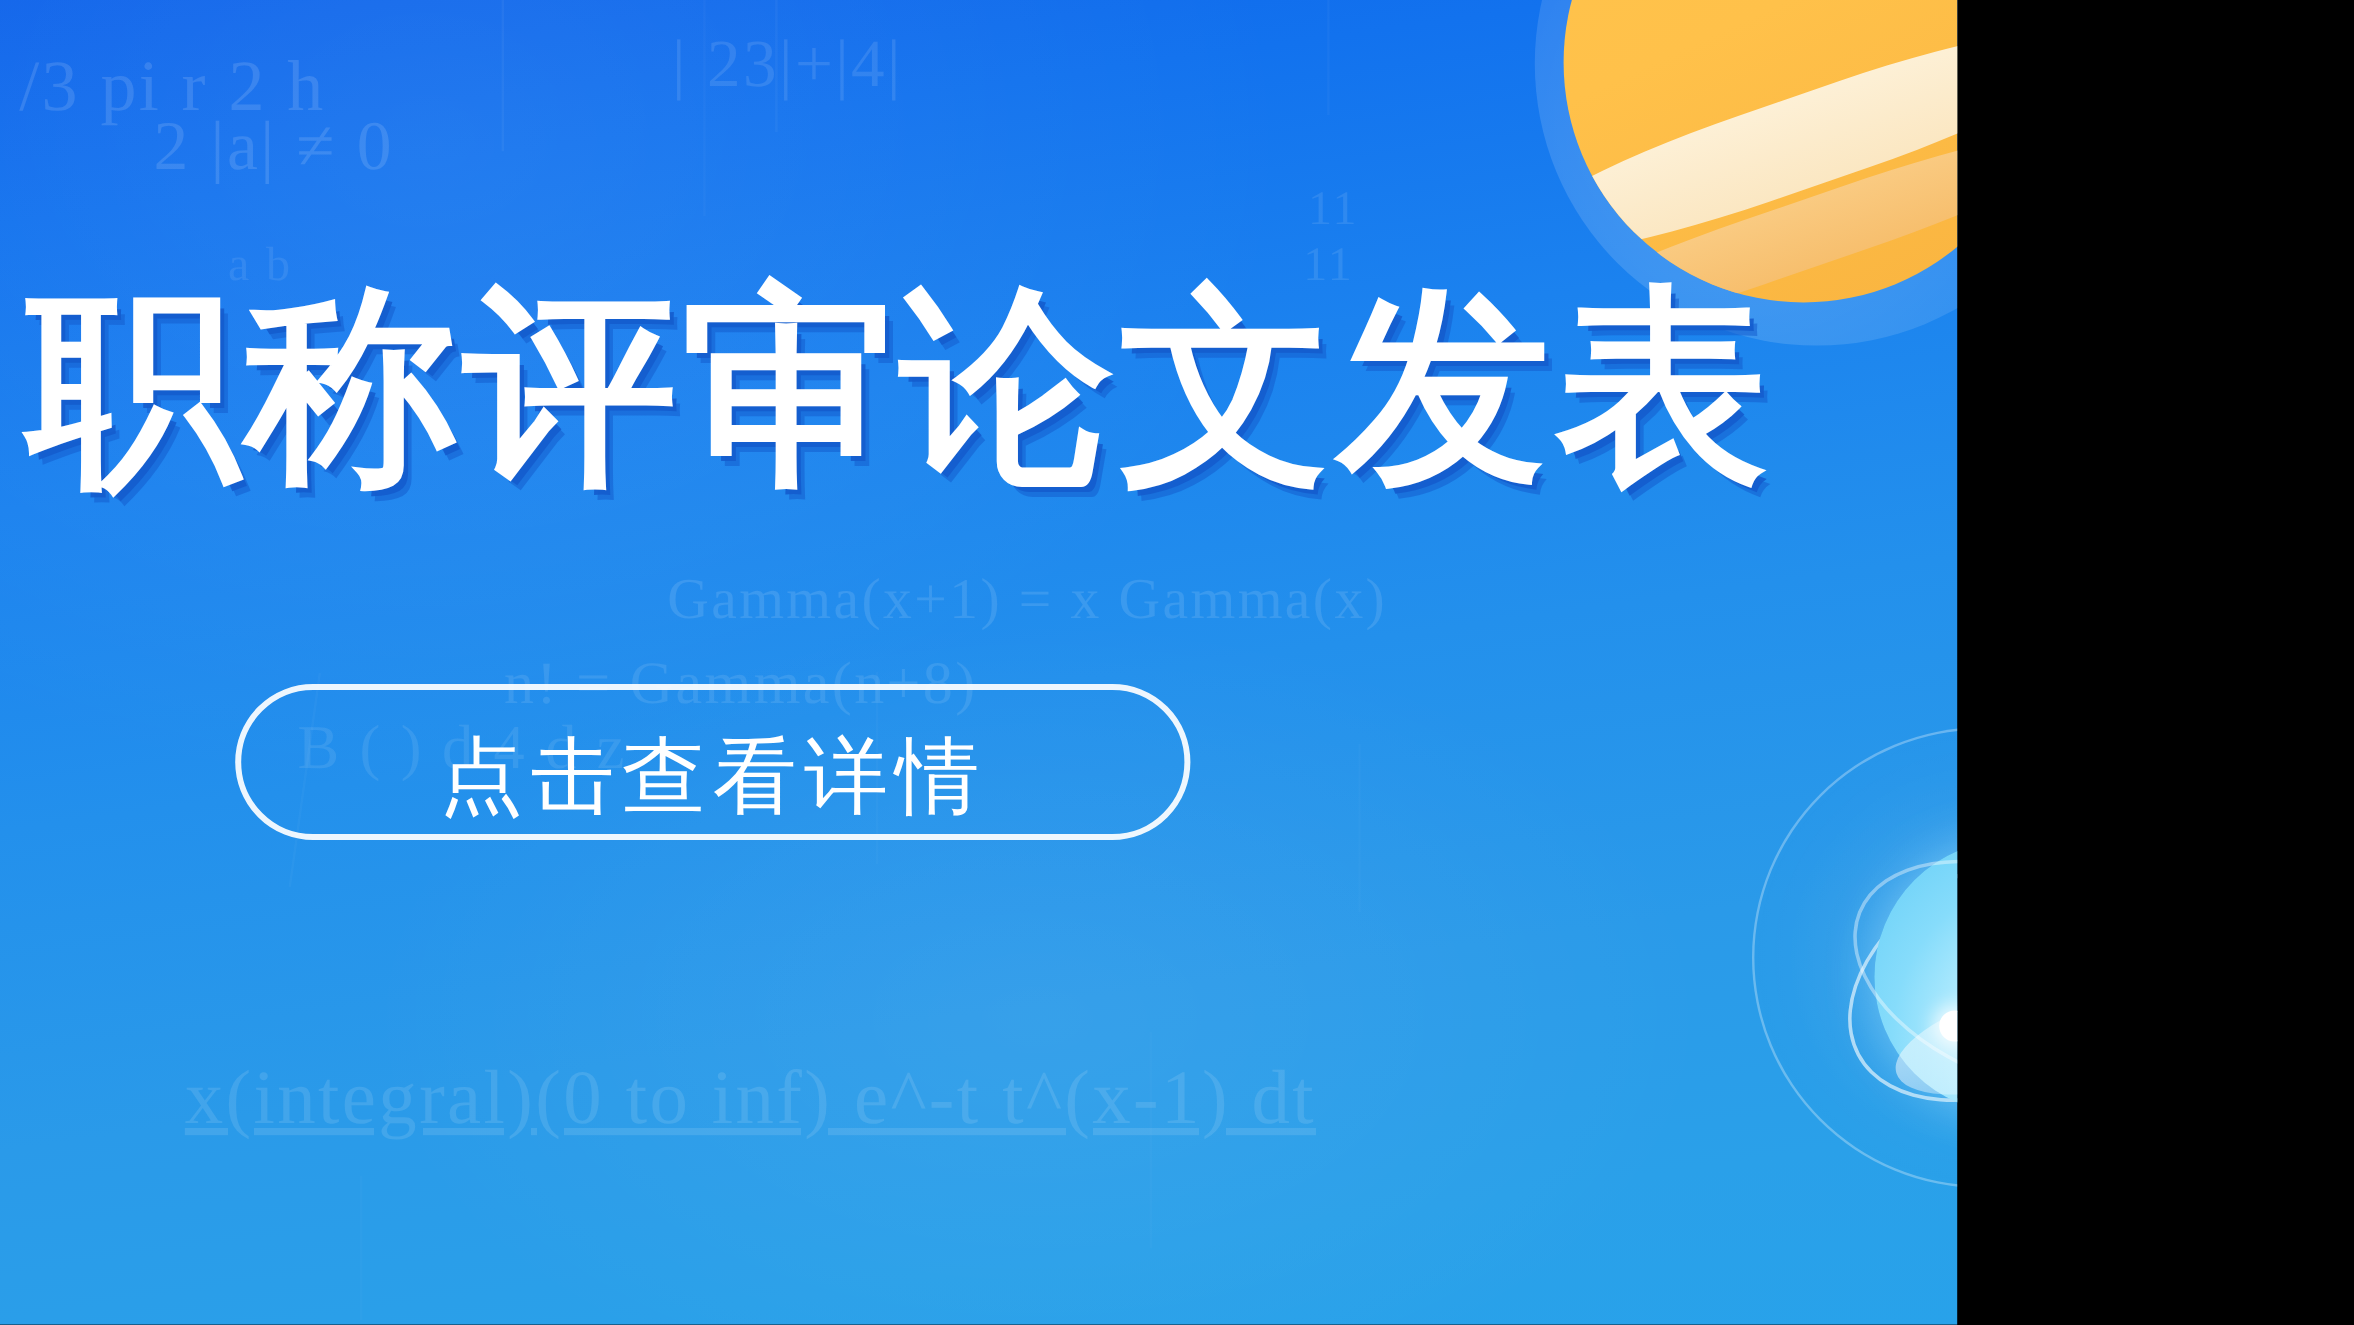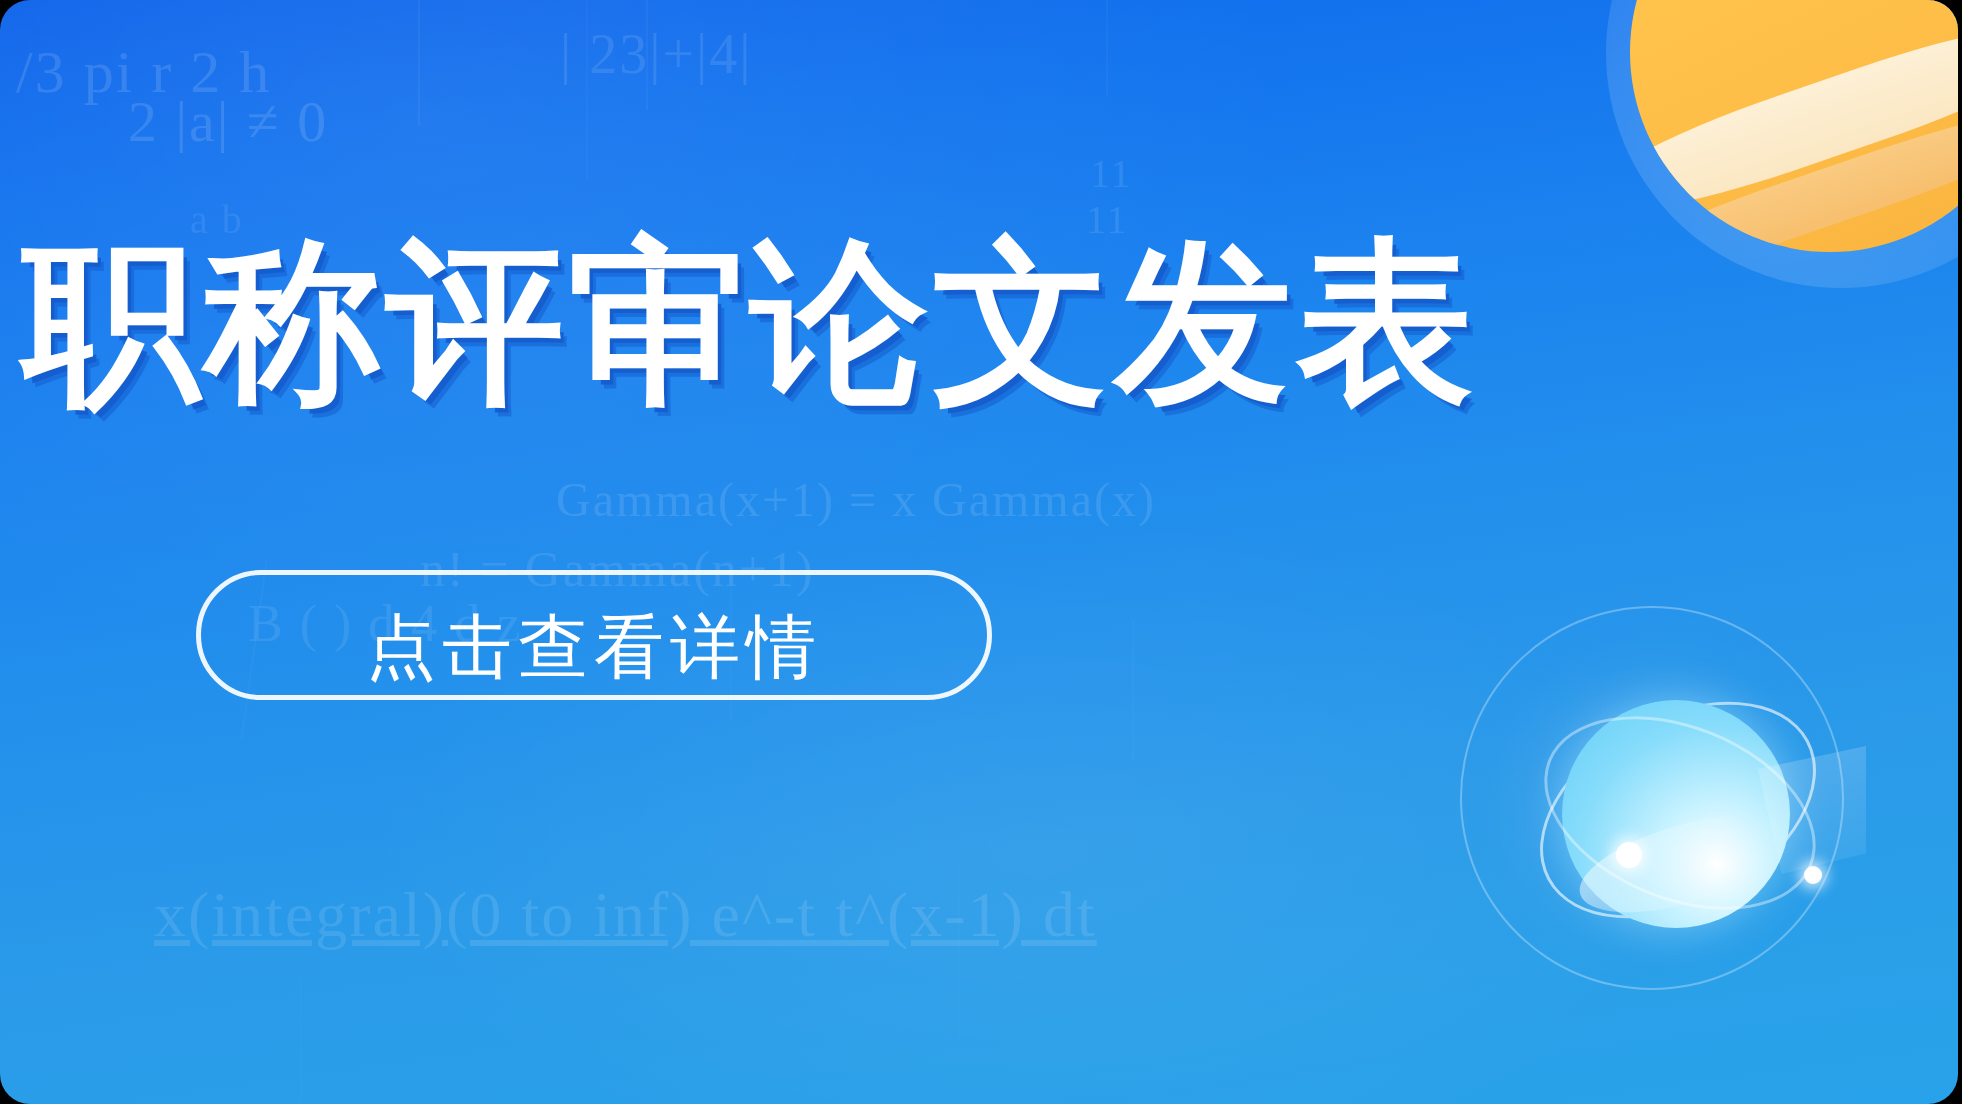--- a/index.html
+++ b/index.html
@@ -2,33 +2,32 @@
 <html><head>
 <meta charset="utf-8">
 <style>
   html, body {
     margin: 0;
     padding: 0;
     background: #000;
   }
   #banner {
     position: relative;
-    width: 1958px;
+    width: 1631px;
     height: 1104px;
     overflow: hidden;
     font-family: "Liberation Sans", "DejaVu Sans", sans-serif;
     background: linear-gradient(172deg,
         #0e63ea 0%,
         #1272ee 14%,
         #1b82ef 32%,
         #2390ec 52%,
         #2a9ae9 72%,
         #2aa0e9 88%,
         #28a2ea 100%);
-    border-radius: 30px;
   }
 
   
   .sheen-a {
     position: absolute;
     left: -10%; top: -25%;
     width: 80%; height: 90%;
     background: radial-gradient(ellipse at 40% 40%, rgba(255,255,255,0.07), rgba(255,255,255,0) 65%);
     pointer-events: none;
   }
@@ -233,21 +232,21 @@
   <div class="scratch" style="left:253px;top:560px;width:2px;height:180px;opacity:.30;transform:rotate(8deg);"></div>
   <div class="scratch" style="left:730px;top:560px;width:2px;height:160px;opacity:.22;"></div>
   <div class="scratch" style="left:1132px;top:620px;width:2px;height:140px;opacity:.22;"></div>
   <div class="scratch" style="left:300px;top:980px;width:2px;height:120px;opacity:.20;"></div>
   <div class="scratch" style="left:958px;top:860px;width:2px;height:180px;opacity:.18;"></div>
 
   <div class="formula f1">/3 pi r 2 h</div>
   <div class="formula f2">2 |a| ≠ 0</div>
   <div class="formula f3">| 23|+|4|</div>
   <div class="formula f4">Gamma(x+1) = x Gamma(x)</div>
-  <div class="formula f5">n! = Gamma(n+1)</div>
+  <div class="formula f5">n! = Gamma(n+8)</div>
   <div class="formula f6">B ( ) d 4 d z</div>
   <div class="formula f7">x(integral)(0 to inf) e^-t t^(x-1) dt</div>
   <div class="formula f8">11</div>
   <div class="formula f9">11</div>
   <div class="formula f10">a b</div>
 
   <div class="planet-halo"></div>
   <div class="planet">
     <div class="planet-band"></div>
     <div class="planet-band2"></div>

